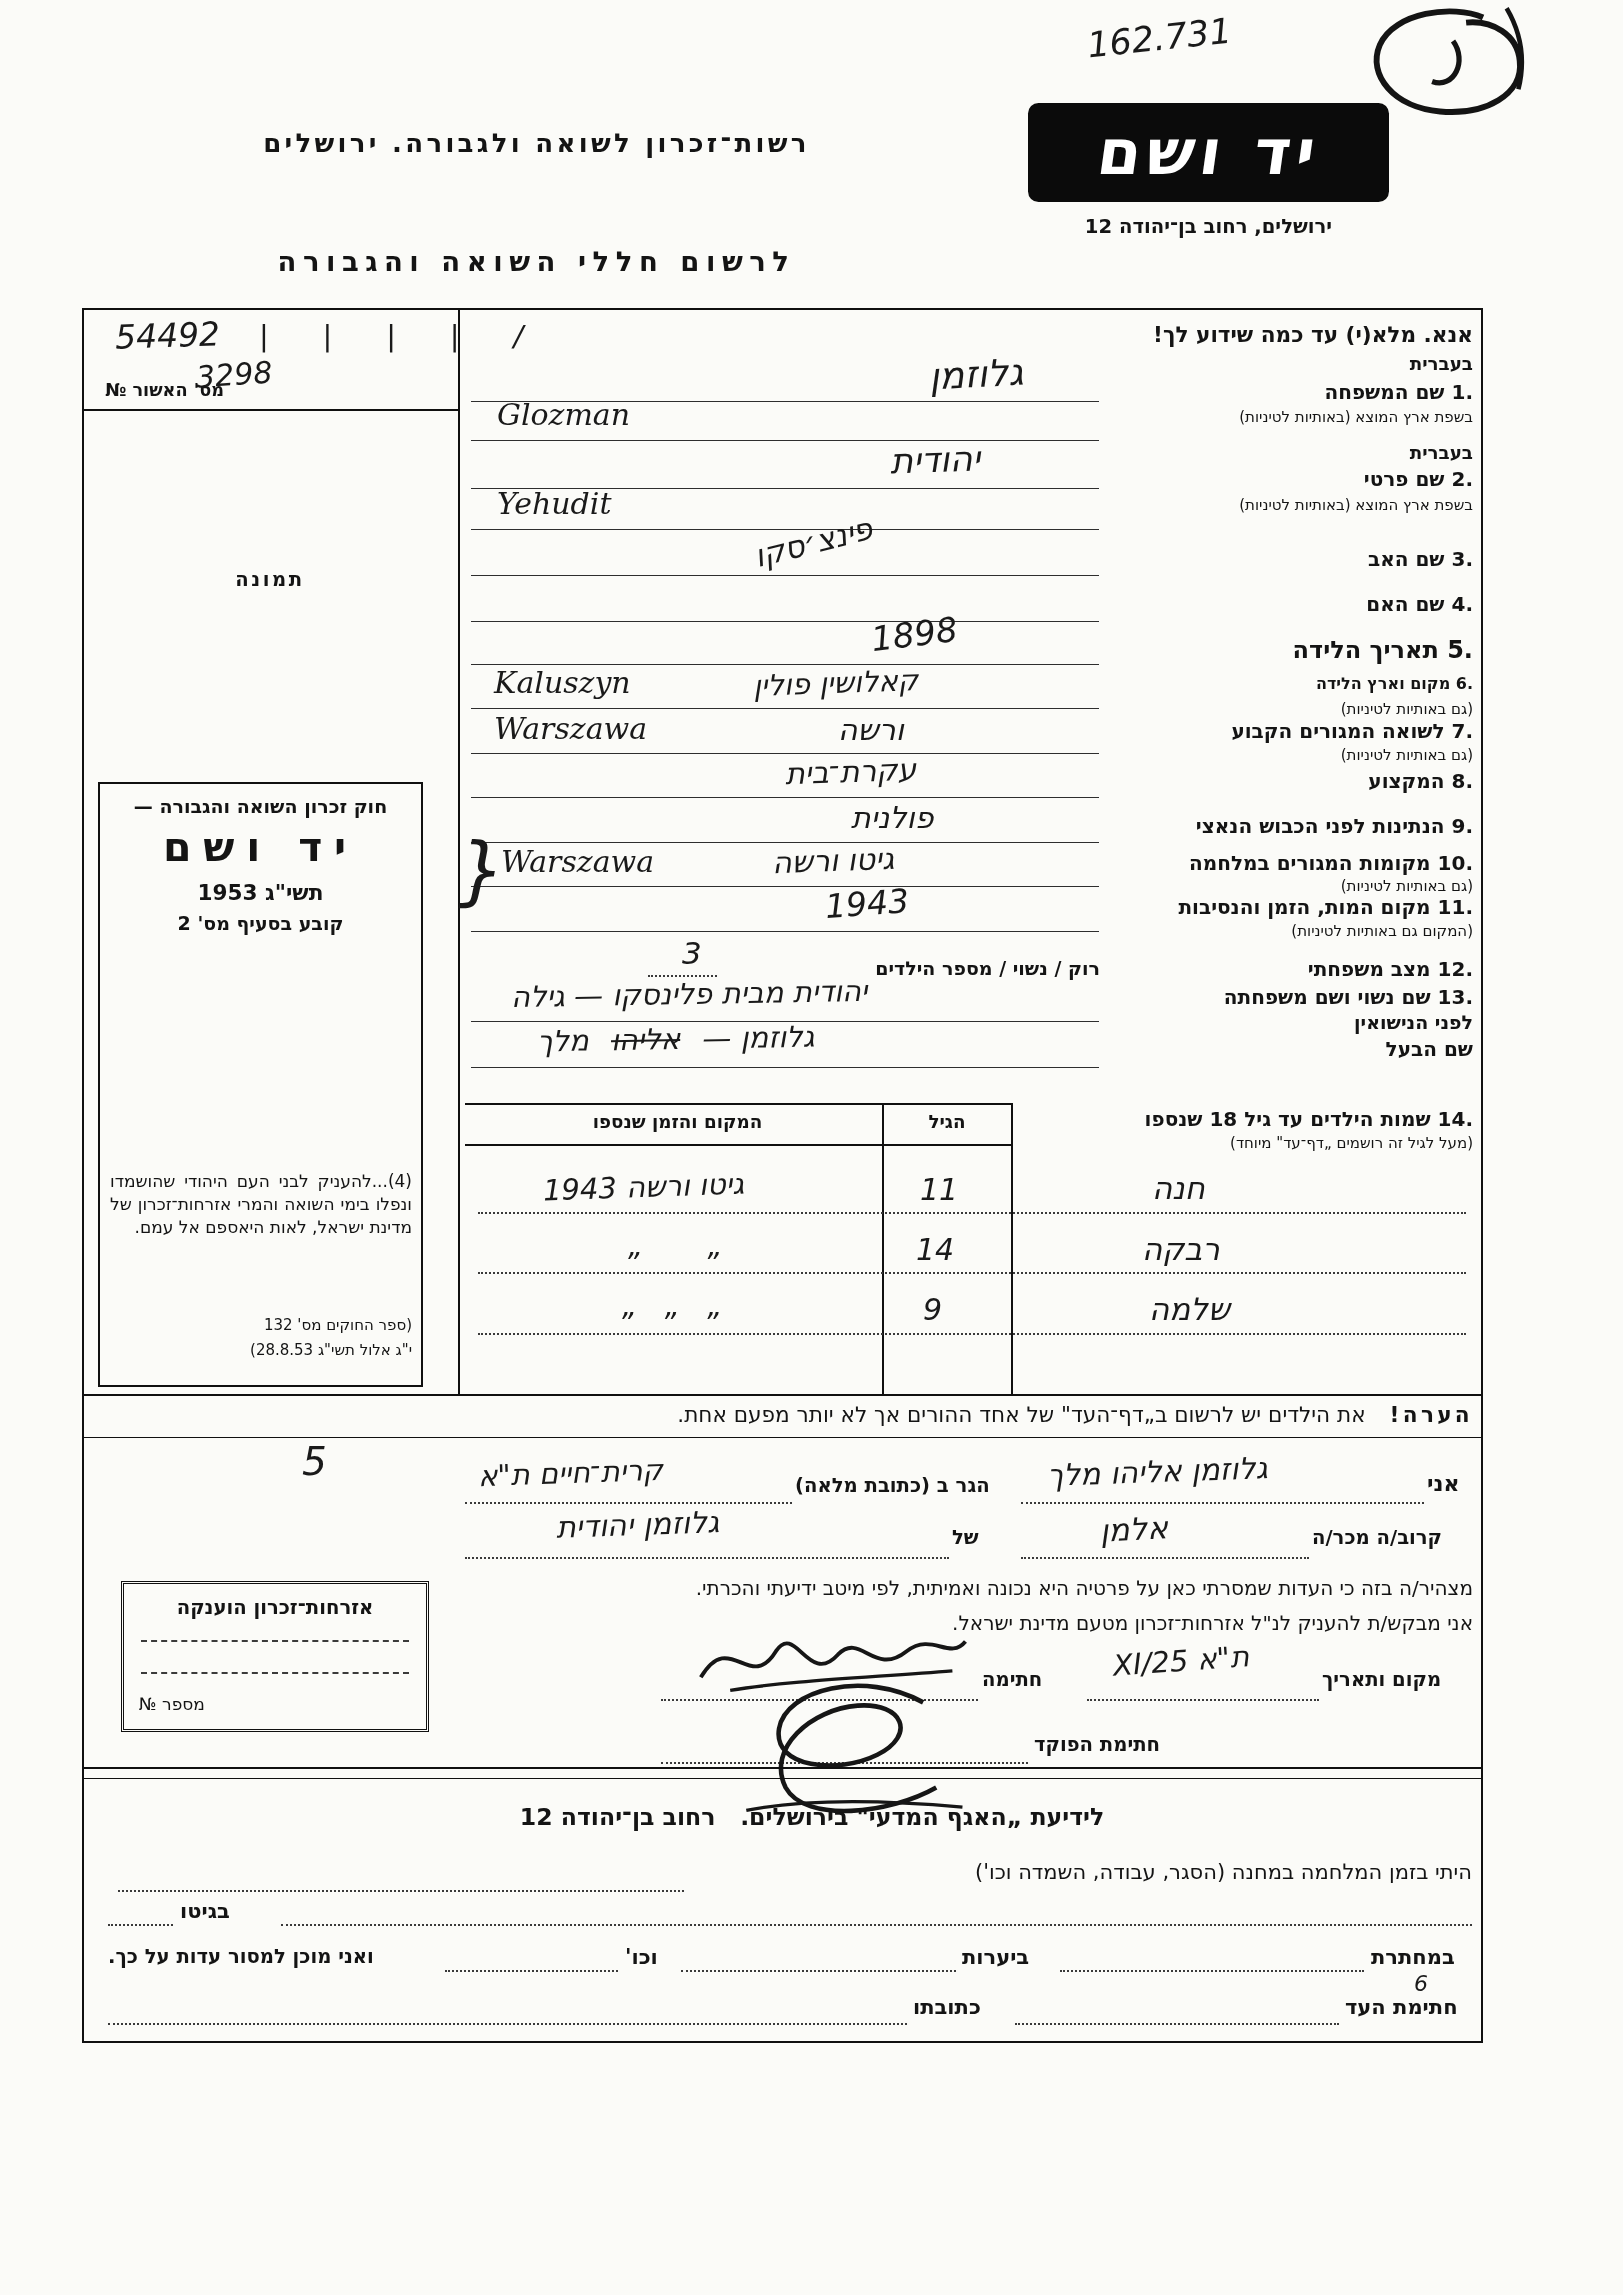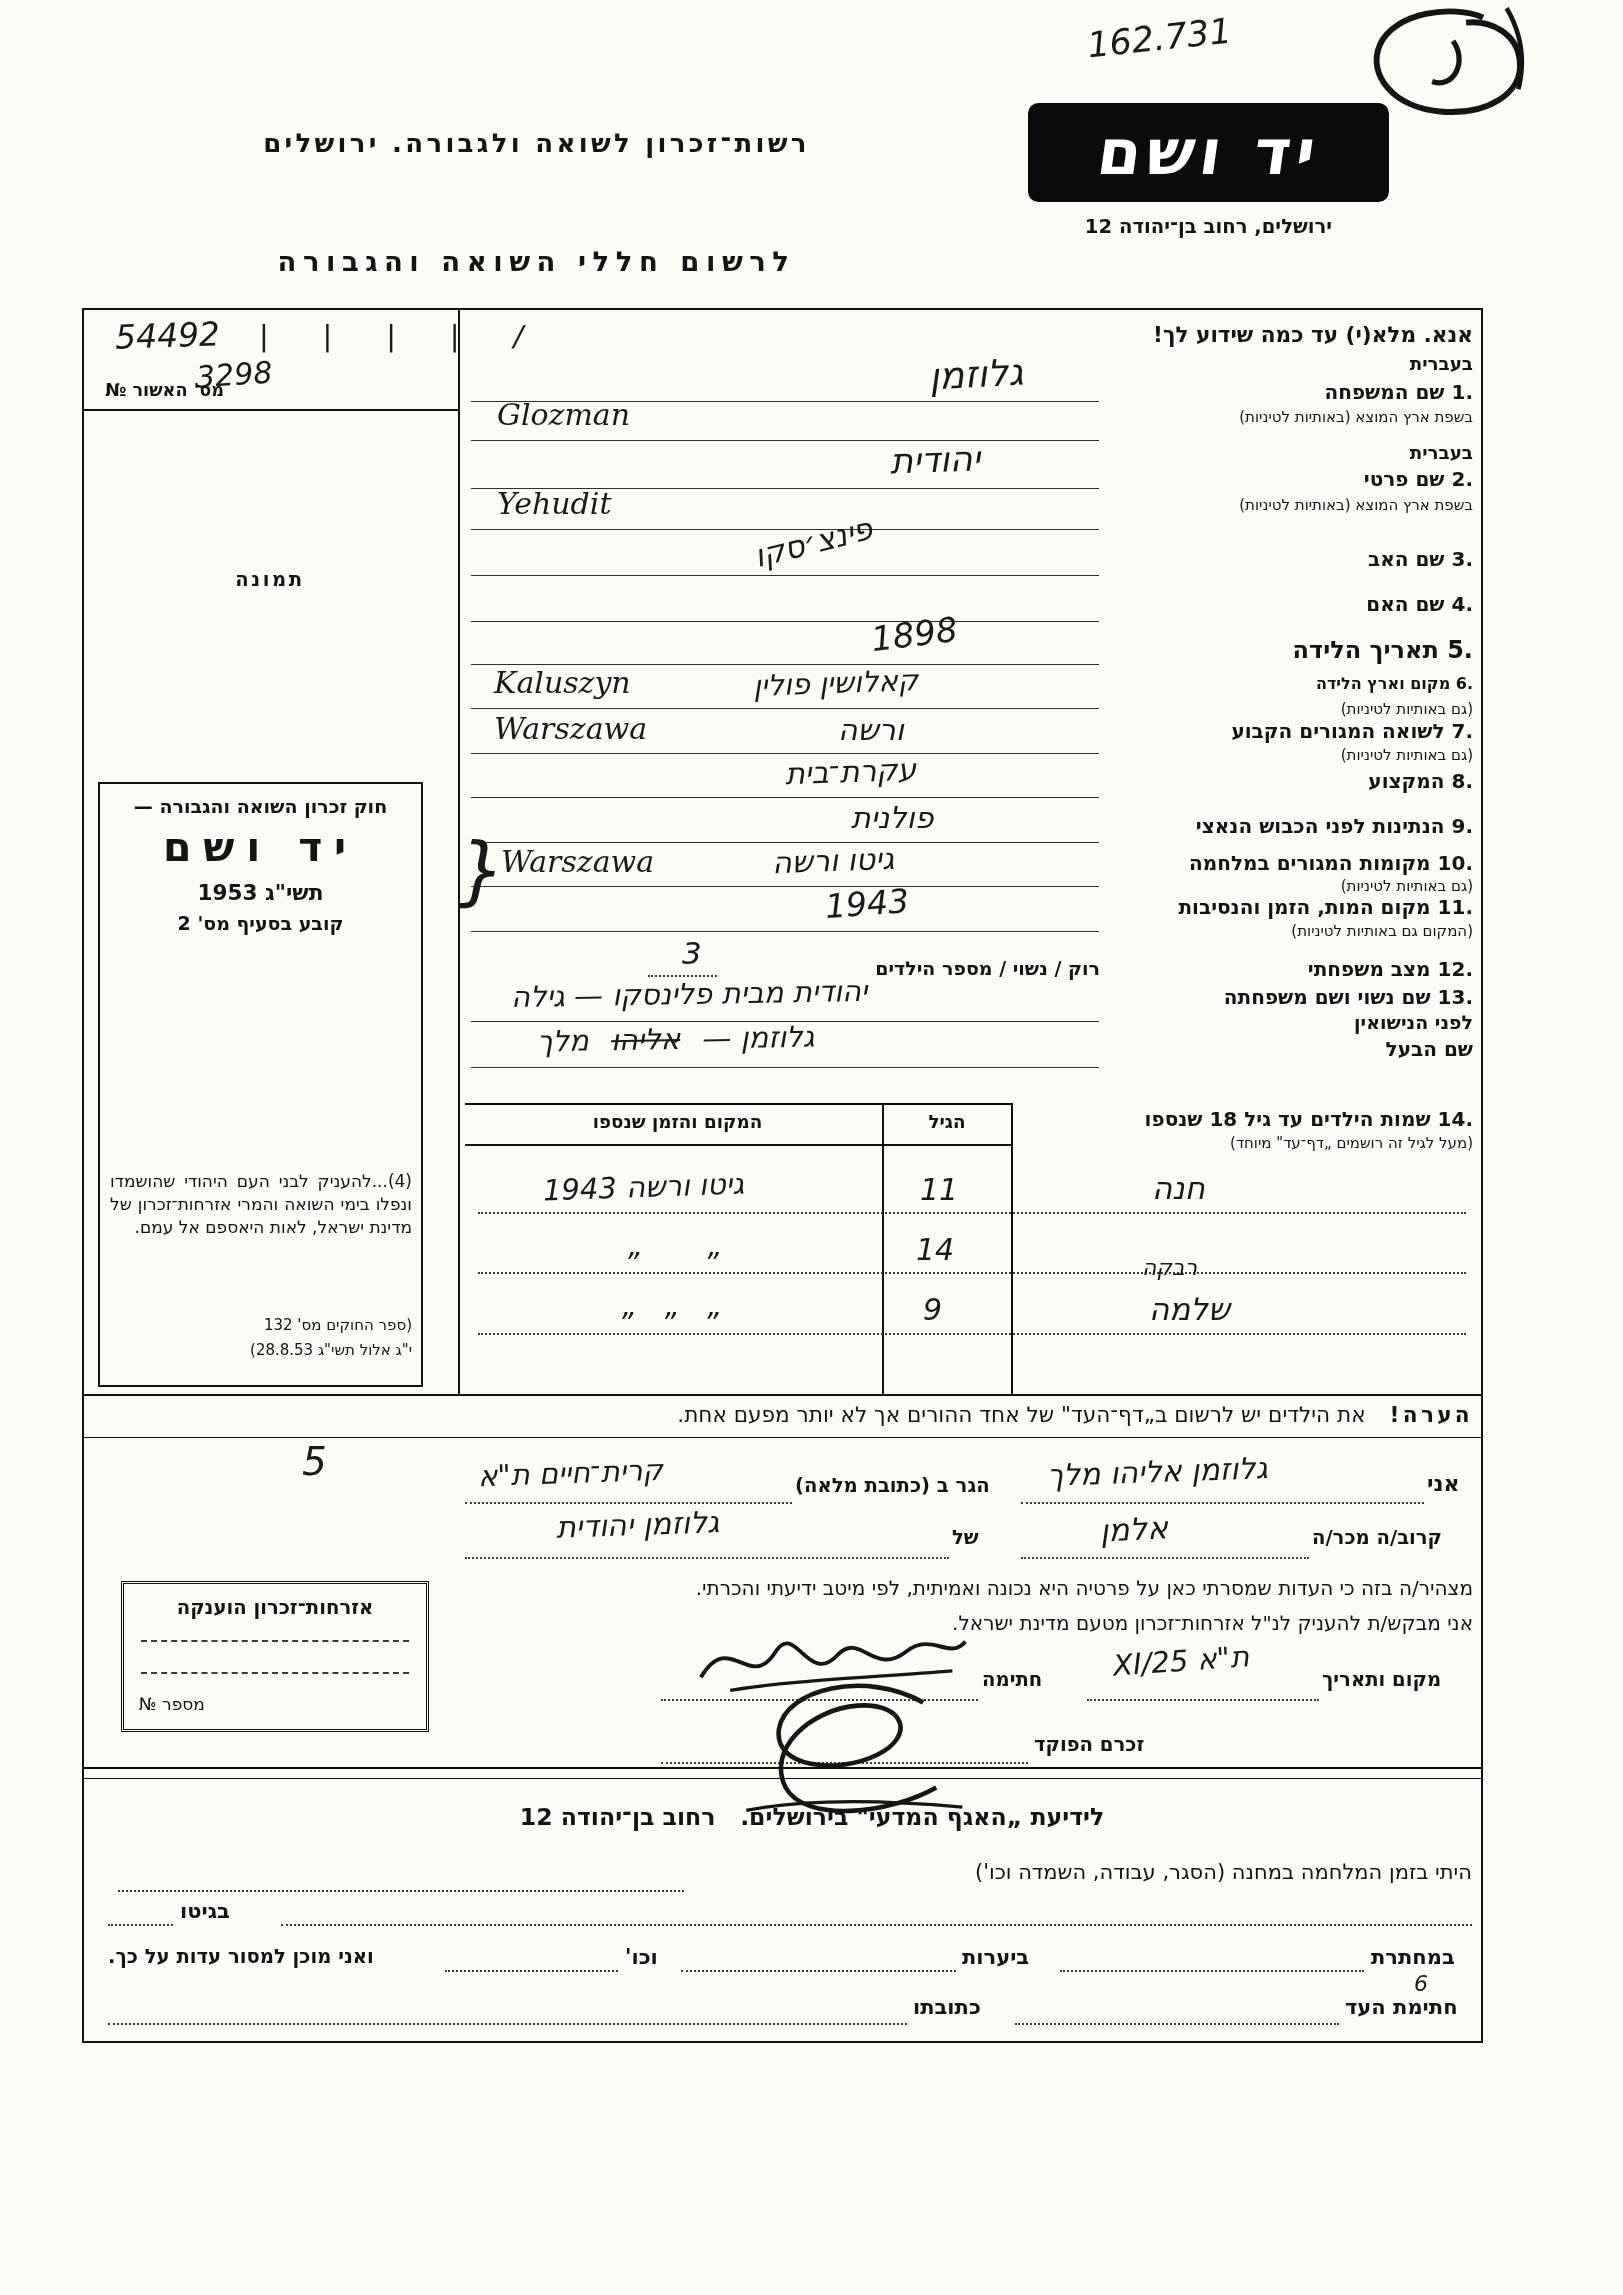--- a/index.html
+++ b/index.html
@@ -188,21 +188,21 @@
   <div class="abs vline" style="left:1011px;top:1103px;height:291px;"></div>
   <div class="abs b c nw" style="left:478px;top:1111px;width:399px;font-size:18.3px;">המקום והזמן שנספו</div>
   <div class="abs b c nw" style="left:885px;top:1111px;width:124px;font-size:18.3px;">הגיל</div>
   <div class="abs dots" style="left:478px;top:1212px;width:988px;"></div>
   <div class="abs dots" style="left:478px;top:1272px;width:988px;"></div>
   <div class="abs dots" style="left:478px;top:1333px;width:988px;"></div>
 
   <div class="abs hw" style="left:1152px;top:1170px;font-size:31px;">חנה</div>
   <div class="abs hw" style="left:920px;top:1172px;font-size:30px;">11</div>
   <div class="abs hw" style="left:543px;top:1170px;font-size:29px;transform:rotate(-2deg);">גיטו ורשה 1943</div>
-  <div class="abs hw" style="left:1142px;top:1231px;font-size:22px;margin-top:24px;">רבקה</div>
+  <div class="abs hw" style="left:1142px;top:1231px;font-size:31px;">רבקה</div>
   <div class="abs hw" style="left:916px;top:1232px;font-size:30px;">14</div>
   <div class="abs hw" style="left:628px;top:1229px;font-size:29px;">„&nbsp;&nbsp;&nbsp;&nbsp;&nbsp;&nbsp;&nbsp;„</div>
   <div class="abs hw" style="left:1149px;top:1291px;font-size:31px;">שלמה</div>
   <div class="abs hw" style="left:923px;top:1292px;font-size:30px;">9</div>
   <div class="abs hw" style="left:622px;top:1289px;font-size:29px;">„&nbsp;&nbsp;&nbsp;„&nbsp;&nbsp;&nbsp;„</div>
 
   <div class="abs hline" style="left:82px;top:1394px;width:1401px;"></div>
   <div class="abs r nw" style="left:164px;top:1402px;width:1309px;font-size:21.6px;">
     <span class="b" style="letter-spacing:3.3px;">הערה!</span>
     <span style="margin-right:17px;">את הילדים יש לרשום ב„דף־העד" של אחד ההורים אך לא יותר מפעם אחת.</span>
@@ -231,21 +231,21 @@
   <div class="abs b nw" style="left:1322px;top:1668px;font-size:19.6px;">מקום ותאריך</div>
   <div class="abs dots" style="left:1087px;top:1699px;width:232px;"></div>
   <div class="abs hw" style="left:1113px;top:1644px;font-size:29px;transform:rotate(-4deg);">ת"א 25/XI</div>
   <div class="abs b nw" style="left:982px;top:1668px;font-size:19.6px;">חתימה</div>
   <div class="abs dots" style="left:661px;top:1699px;width:317px;"></div>
   <svg class="abs" style="left:691px;top:1615px;" width="281" height="92" viewBox="0 0 430 140">
     <path d="M15,95 C60,20 90,120 130,55 C160,10 180,110 225,60 C260,25 280,95 330,55 C370,25 395,70 420,40" fill="none" stroke="#161616" stroke-width="6"></path>
     <path d="M60,115 C150,100 280,95 400,85" fill="none" stroke="#161616" stroke-width="5"></path>
   </svg>
 
-  <div class="abs b nw" style="left:1034px;top:1733px;font-size:19.6px;">זכרם הפוקד</div>
+  <div class="abs b nw" style="left:1034px;top:1733px;font-size:19.6px;">חתימת הפוקד</div>
   <div class="abs dots" style="left:661px;top:1762px;width:367px;"></div>
   <svg class="abs" style="left:707px;top:1676px;" width="262" height="151" viewBox="0 0 400 230">
     <path d="M330,40 C240,-10 120,20 110,80 C100,140 200,150 260,120 C320,90 300,40 230,45 C160,50 90,110 120,170 C150,225 280,210 350,170" fill="none" stroke="#161616" stroke-width="7"></path>
     <path d="M60,205 C160,185 280,190 390,200" fill="none" stroke="#161616" stroke-width="5"></path>
   </svg>
 
   <div class="abs" style="left:121px;top:1581px;width:308px;height:151px;border:3.9px double #101010;"></div>
   <div class="abs b c nw" style="left:121px;top:1596px;width:308px;font-size:19.6px;">אזרחות־זכרון הוענקה</div>
   <div class="abs dash" style="left:141px;top:1640px;width:268px;"></div>
   <div class="abs dash" style="left:141px;top:1672px;width:268px;"></div>

